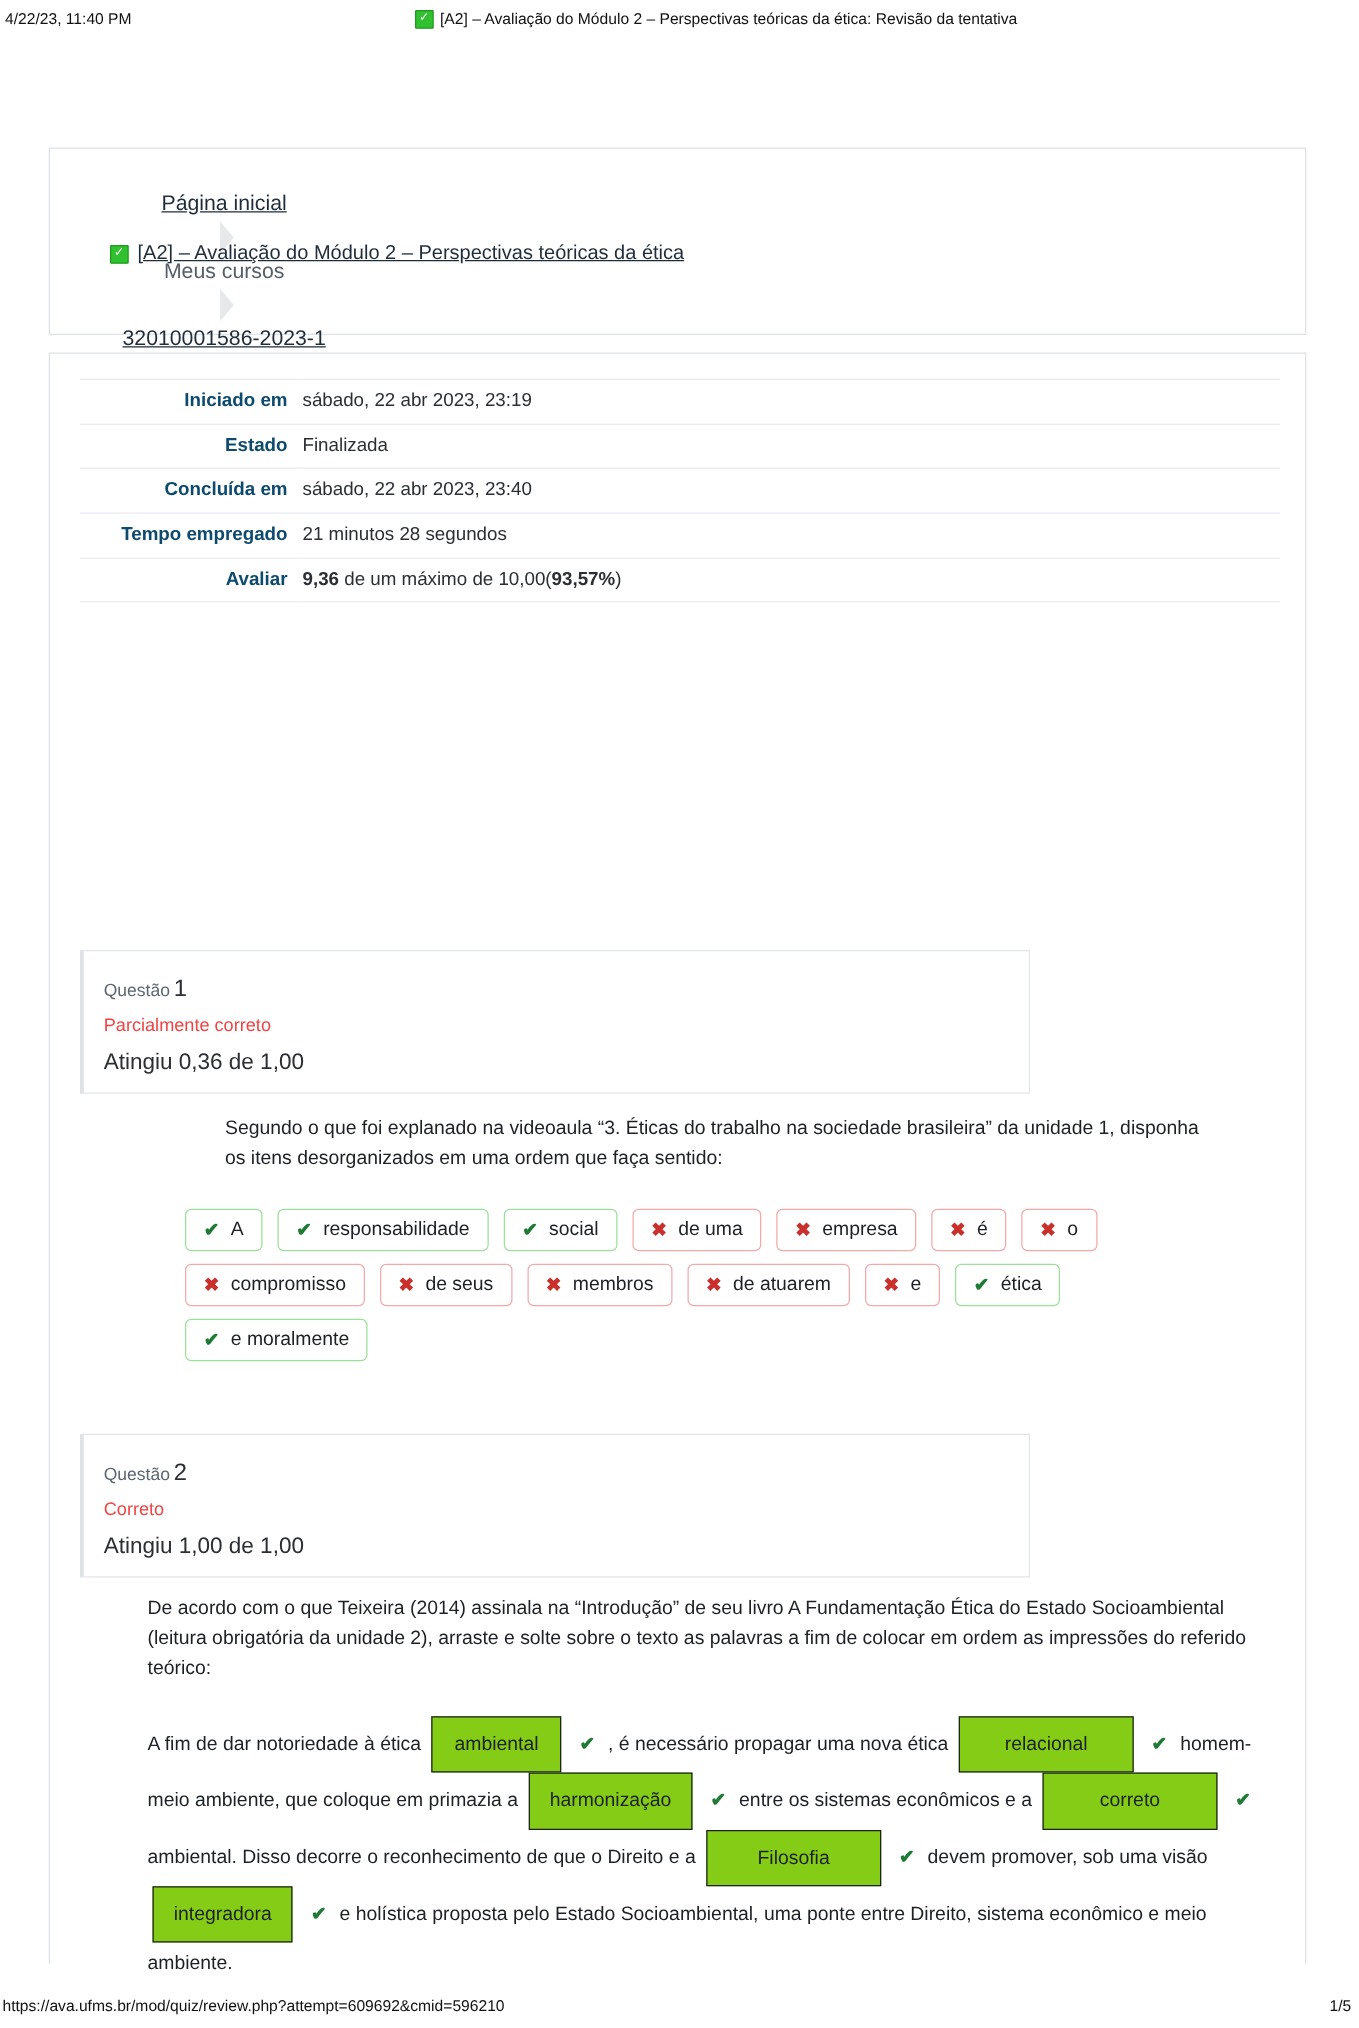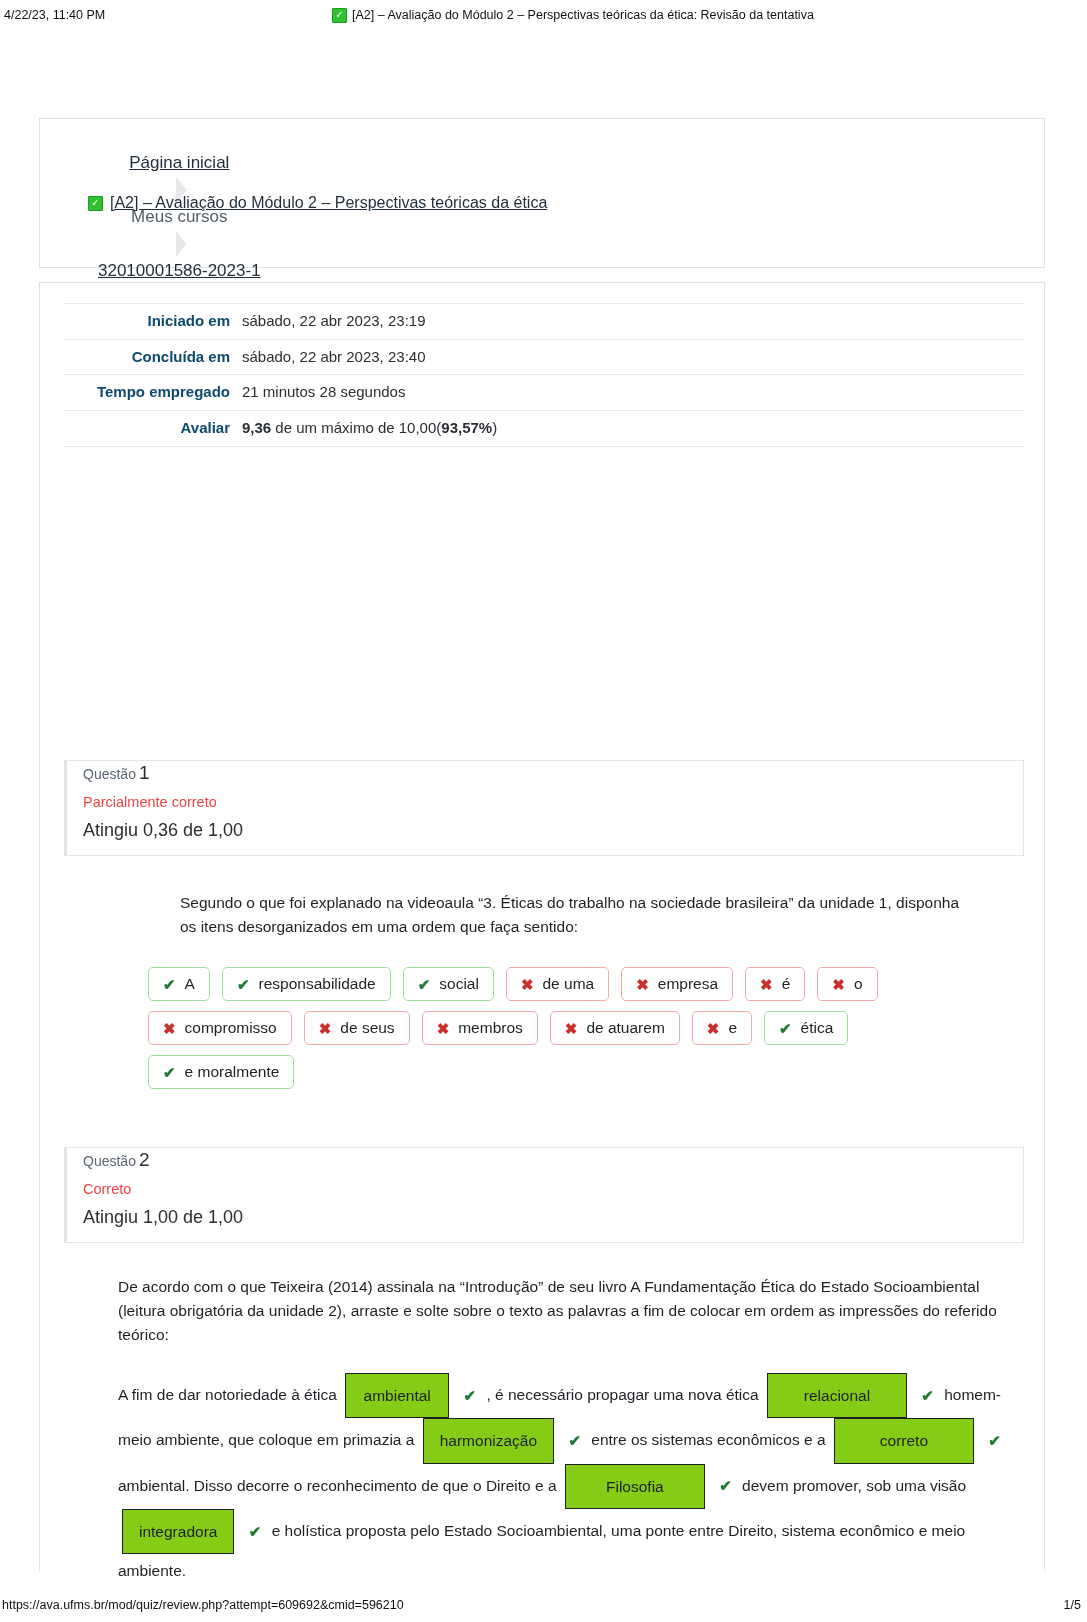--- a/index.html
+++ b/index.html
@@ -163,26 +163,26 @@
     vertical-align: top;
     line-height: 1.38;
     font-weight: normal;
   }
   .grade-val { font-weight: bold; }
 
   
   .q-head {
     position: absolute;
     left: 24px;
-    width: 960px;
+    width: 760px;
     box-sizing: border-box;
     border: 1px solid #e3e6e8;
     border-left: 3px solid #dfe3e6;
     background: #fff;
-    padding: 1px 16px 14px 16px;
+    padding: 20px 16px 14px 16px;
   }
   .q-head .q-num {
     font-size: 14px;
     color: #5a6672;
     margin: 0 0 10px 0;
     display: block;
   }
   .q-head .q-num b {
     font-size: 19px;
     color: #2b2f33;
@@ -313,20 +313,24 @@
 
 <div class="card card-body">
 
   <table class="info-table">
     <tbody>
         <tr>
       <th>Iniciado em</th>
       <td>sábado, 22 abr 2023, 23:19</td>
     </tr>
     <tr>
+      <th>Estado</th>
+      <td>Finalizada</td>
+    </tr>
+    <tr>
       <th>Concluída em</th>
       <td>sábado, 22 abr 2023, 23:40</td>
     </tr>
     <tr>
       <th>Tempo empregado</th>
       <td>21 minutos 28 segundos</td>
     </tr>
     <tr>
       <th>Avaliar</th>
       <td><span class="grade-val">9,36</span><span> de um máximo de 10,00(</span><span class="grade-val">93,57%</span><span>)</span></td>

